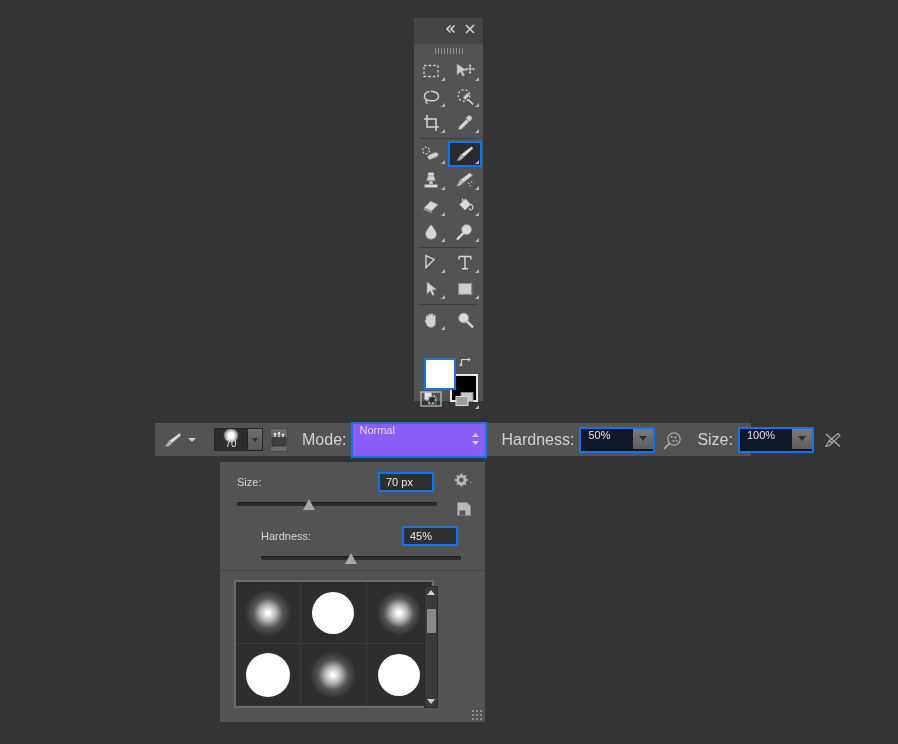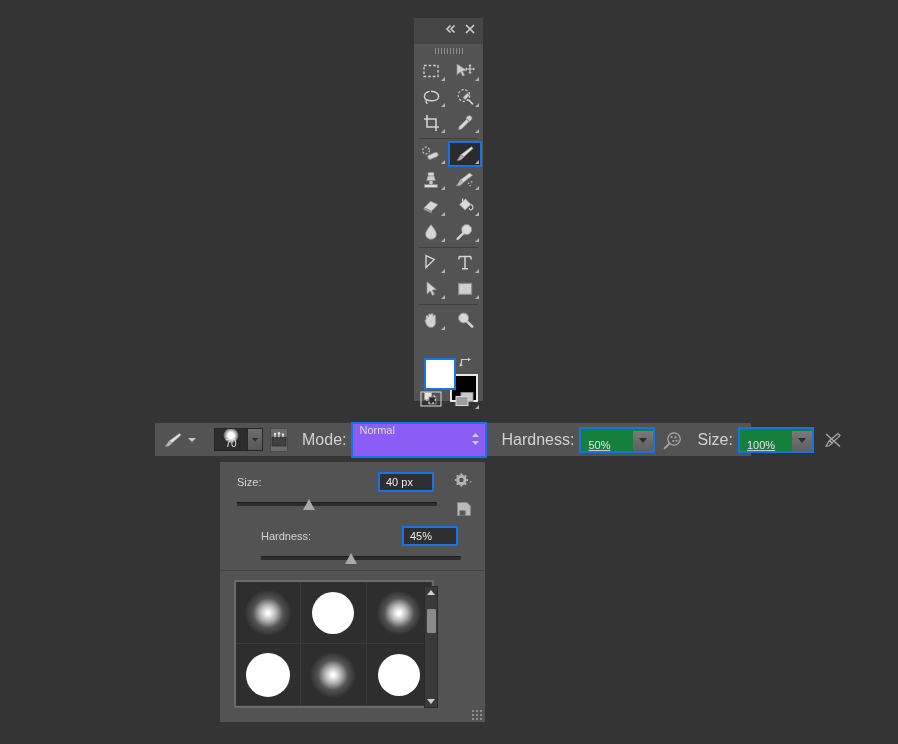--- a/index.html
+++ b/index.html
@@ -119,21 +119,21 @@
 
   .field-hl{
     border:2px solid #1473e6;box-sizing:border-box;display:flex;align-items:center;
   }
   #mode-select{
     width:126px;height:32px;background:#8b5cf6;color:#dcdcdc;
     font-size:11px;padding-left:6px;position:relative;cursor:pointer;
   }
   #mode-stepper{position:absolute;right:5px;top:50%;transform:translateY(-50%);}
   .num-field{
-    height:22px;background:#15803d;display:flex;align-items:flex-end;cursor:text;text-decoration:underline;
+    height:22px;background:#0f172a;display:flex;align-items:flex-start;cursor:text;
   }
   .num-val{width:45px;padding-left:7px;color:#e4e4e4;font-size:11px;}
   .num-arrow{
     width:20px;height:20px;background:linear-gradient(#7a7a7a,#5e5e5e);
     display:flex;align-items:center;justify-content:center;cursor:pointer;
   }
   .num-arrow i{
     width:0;height:0;border-left:4px solid transparent;border-right:4px solid transparent;
     border-top:5px solid #2d2d2d;
   }
@@ -525,21 +525,21 @@
       <path d="M6.4 9.4 L9.2 12.2 L6 14.8 L3 15.2 Z" fill="none" stroke="#a9a9a9" stroke-width="1.2"></path>
       <path d="M3 3 L17 15.4" stroke="#a9a9a9" stroke-width="1.3"></path>
     </svg>
   </div>
 </div>
 
 <div id="brushpanel" class="abs">
 
   <div class="bp-row" style="height:54px;">
     <span class="bp-lbl" style="top:14px;">Size:</span>
-    <span class="val-box" style="left:158px;top:10px;">40 px</span>
+    <span class="val-box" style="left:158px;top:10px;">70 px</span>
     <span class="slider-track" style="left:17px;top:40px;width:200px;"></span>
     <span class="slider-knob" id="size-knob" style="left: 82.5px; top: 37px;">
         <i></i>
       </span>
   </div>
 
   <div class="bp-row" style="height:54px;margin-left:24px;">
     <span class="bp-lbl" style="top:14px;">Hardness:</span>
     <span class="val-box" style="left:158px;top:10px;">45%</span>
     <span class="slider-track" style="left:17px;top:40px;width:200px;"></span>

